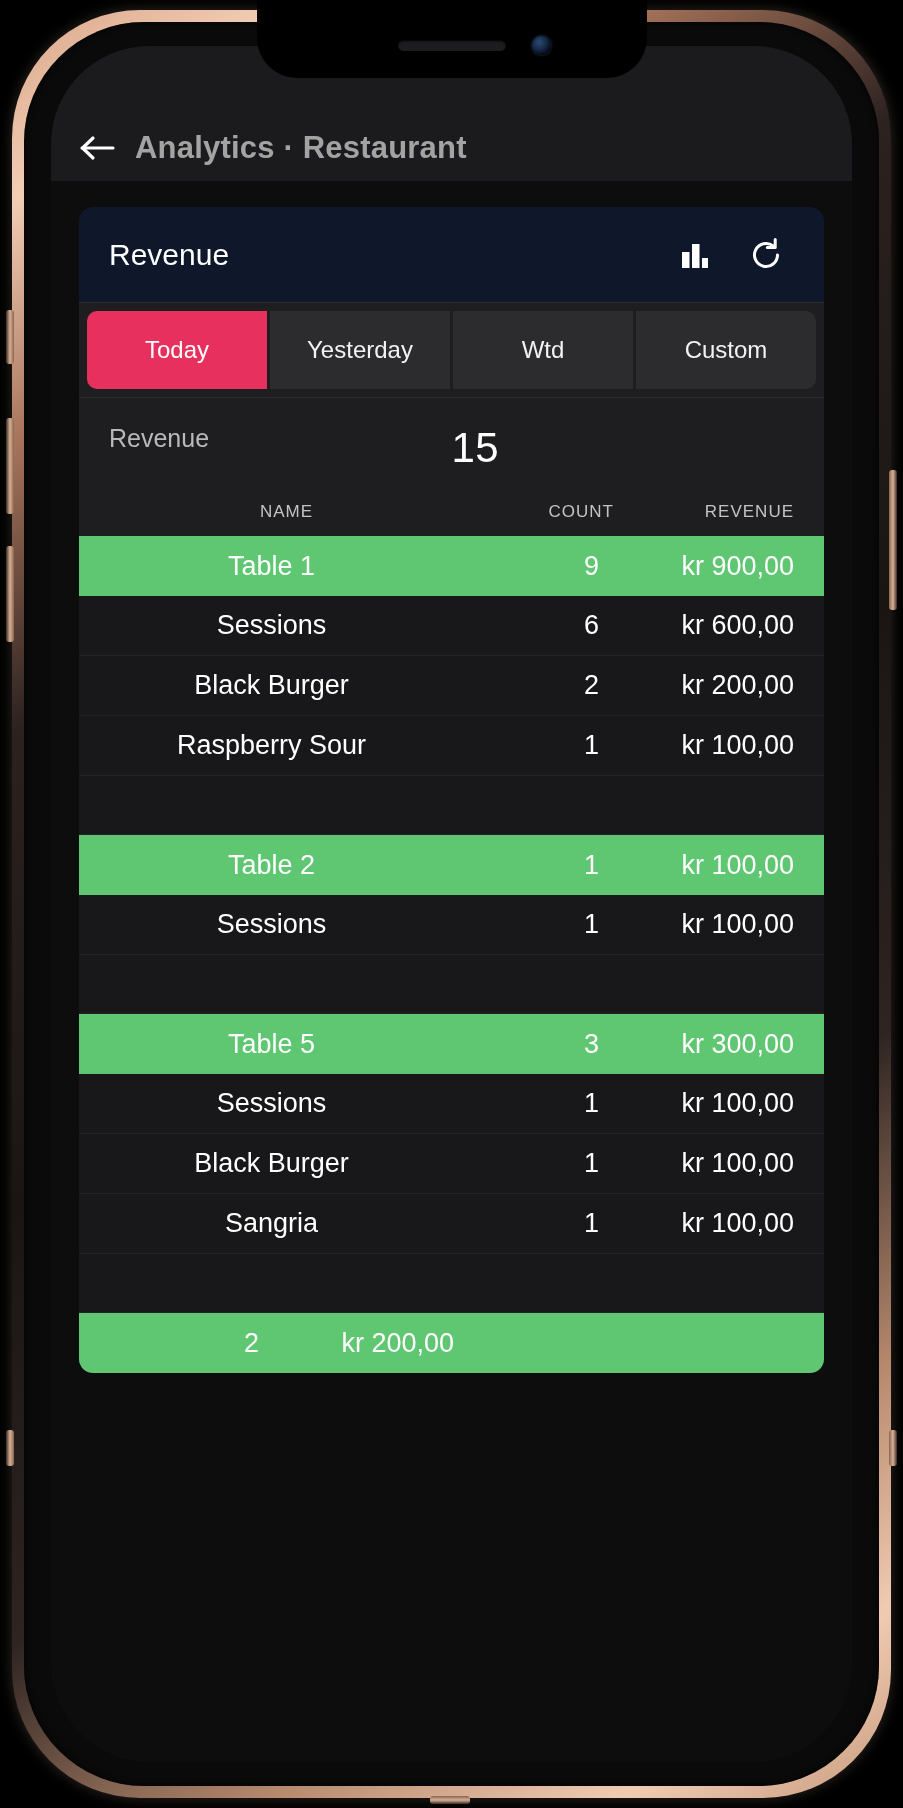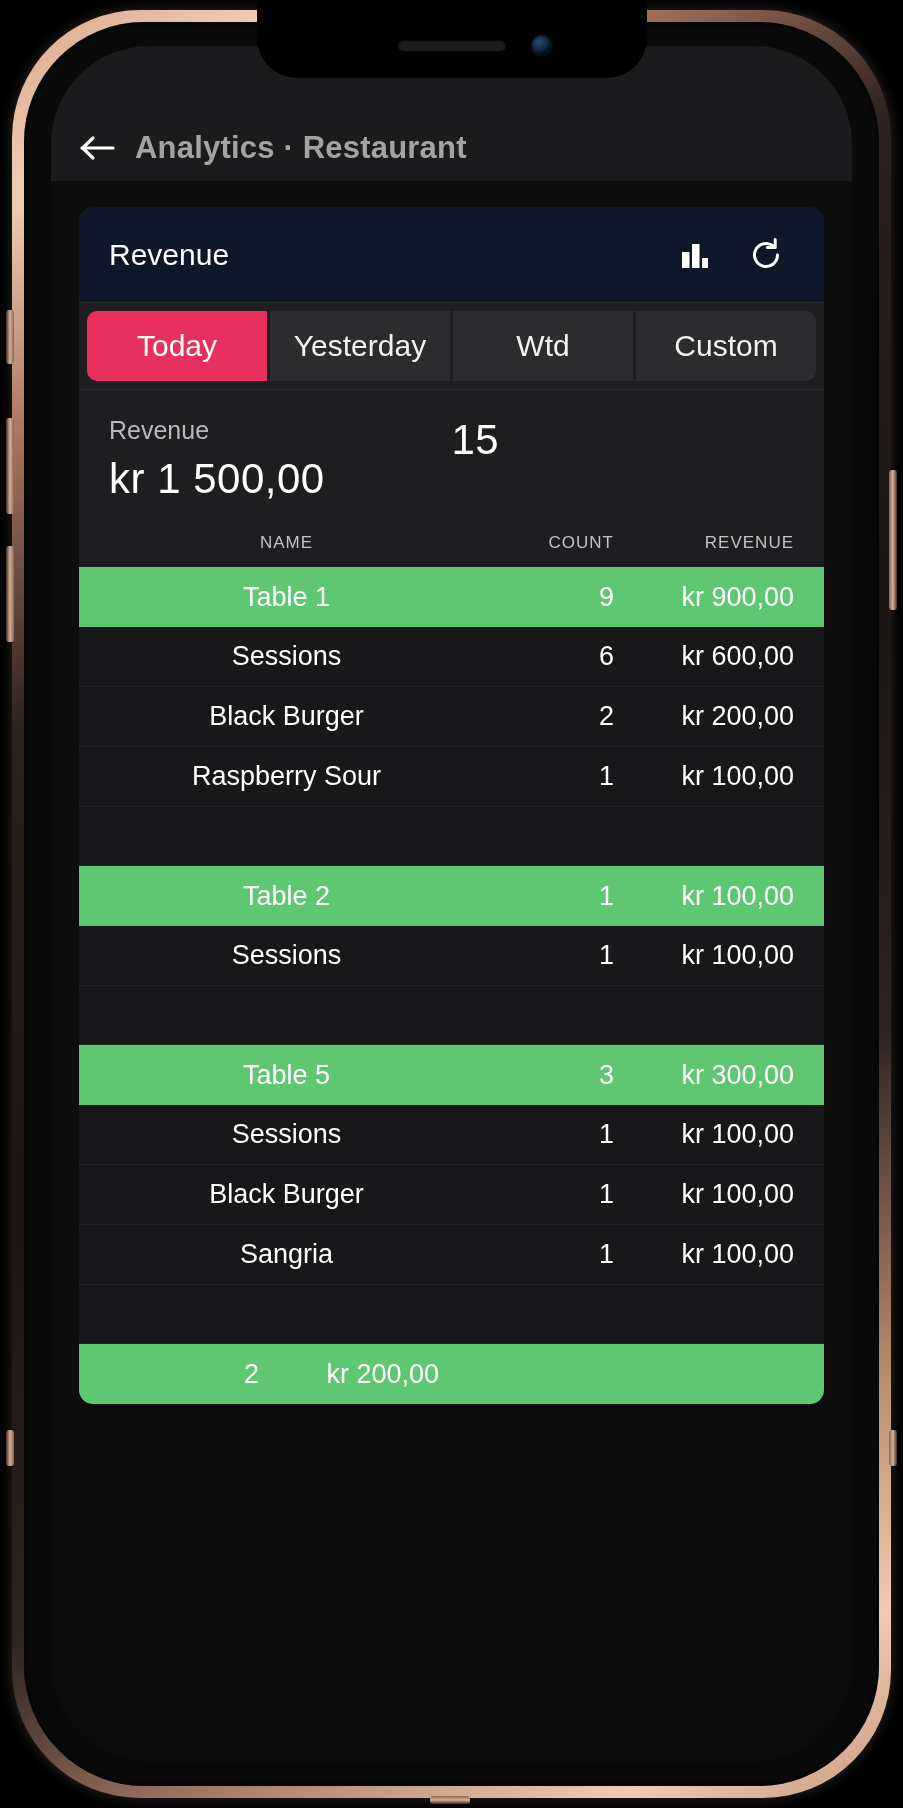--- a/index.html
+++ b/index.html
@@ -148,25 +148,25 @@
 
   .seg-row {
     display: flex;
     gap: 3px;
     padding: 8px 8px;
     background: #1e1e20;
     border-bottom: 1px solid #2b2b2e;
   }
   .seg {
     flex: 1;
-    height: 70px;
+    height: 78px;
     display: flex; align-items: center; justify-content: center;
     background: #2c2c2e;
     color: #f2f2f3;
-    font-size: 30px;
+    font-size: 24px;
     white-space: nowrap;
     padding: 0 6px;
     box-sizing: border-box;
   }
   .seg:first-child { border-top-left-radius: 10px; border-bottom-left-radius: 10px; }
   .seg:last-child  { border-top-right-radius: 10px; border-bottom-right-radius: 10px; }
   .seg.active { background: #e8305e; color: #ffffff; }
 
   .seg-row.two .seg { font-size: 27px; height: 74px; }
 
@@ -203,20 +203,21 @@
   .row {
     display: flex;
     align-items: center;
     height: 60px;
     padding: 0 30px;
     box-sizing: border-box;
     font-size: 27px;
     background: #18181a;
     border-bottom: 1px solid #232326;
     color: #ffffff;
+    gap: 15px;
   }
   .row.group {
     background: #5fc772;
     border-bottom: none;
     color: #ffffff;
   }
   .row.group .col-name,
   .row.group .col-count,
   .row.group .col-rev { color: #ffffff; }
   .row .col-count, .row .col-rev { font-size: 27px; }
@@ -278,21 +279,20 @@
           <div class="seg active">Today</div>
           <div class="seg">Yesterday</div>
           <div class="seg">Wtd</div>
           <div class="seg">Custom</div>
         </div>
 
 
         <div class="kpis">
           <div class="kpi">
             <div class="kpi-label">Revenue</div>
-            <div class="kpi-value">kr 1 500,00</div>
           </div>
           <div class="kpi">
             <div class="kpi-value">15</div>
           </div>
         </div>
 
         <div class="tbl-head">
           <div class="col-name">NAME</div>
           <div class="col-count">COUNT</div>
           <div class="col-rev">REVENUE</div>

